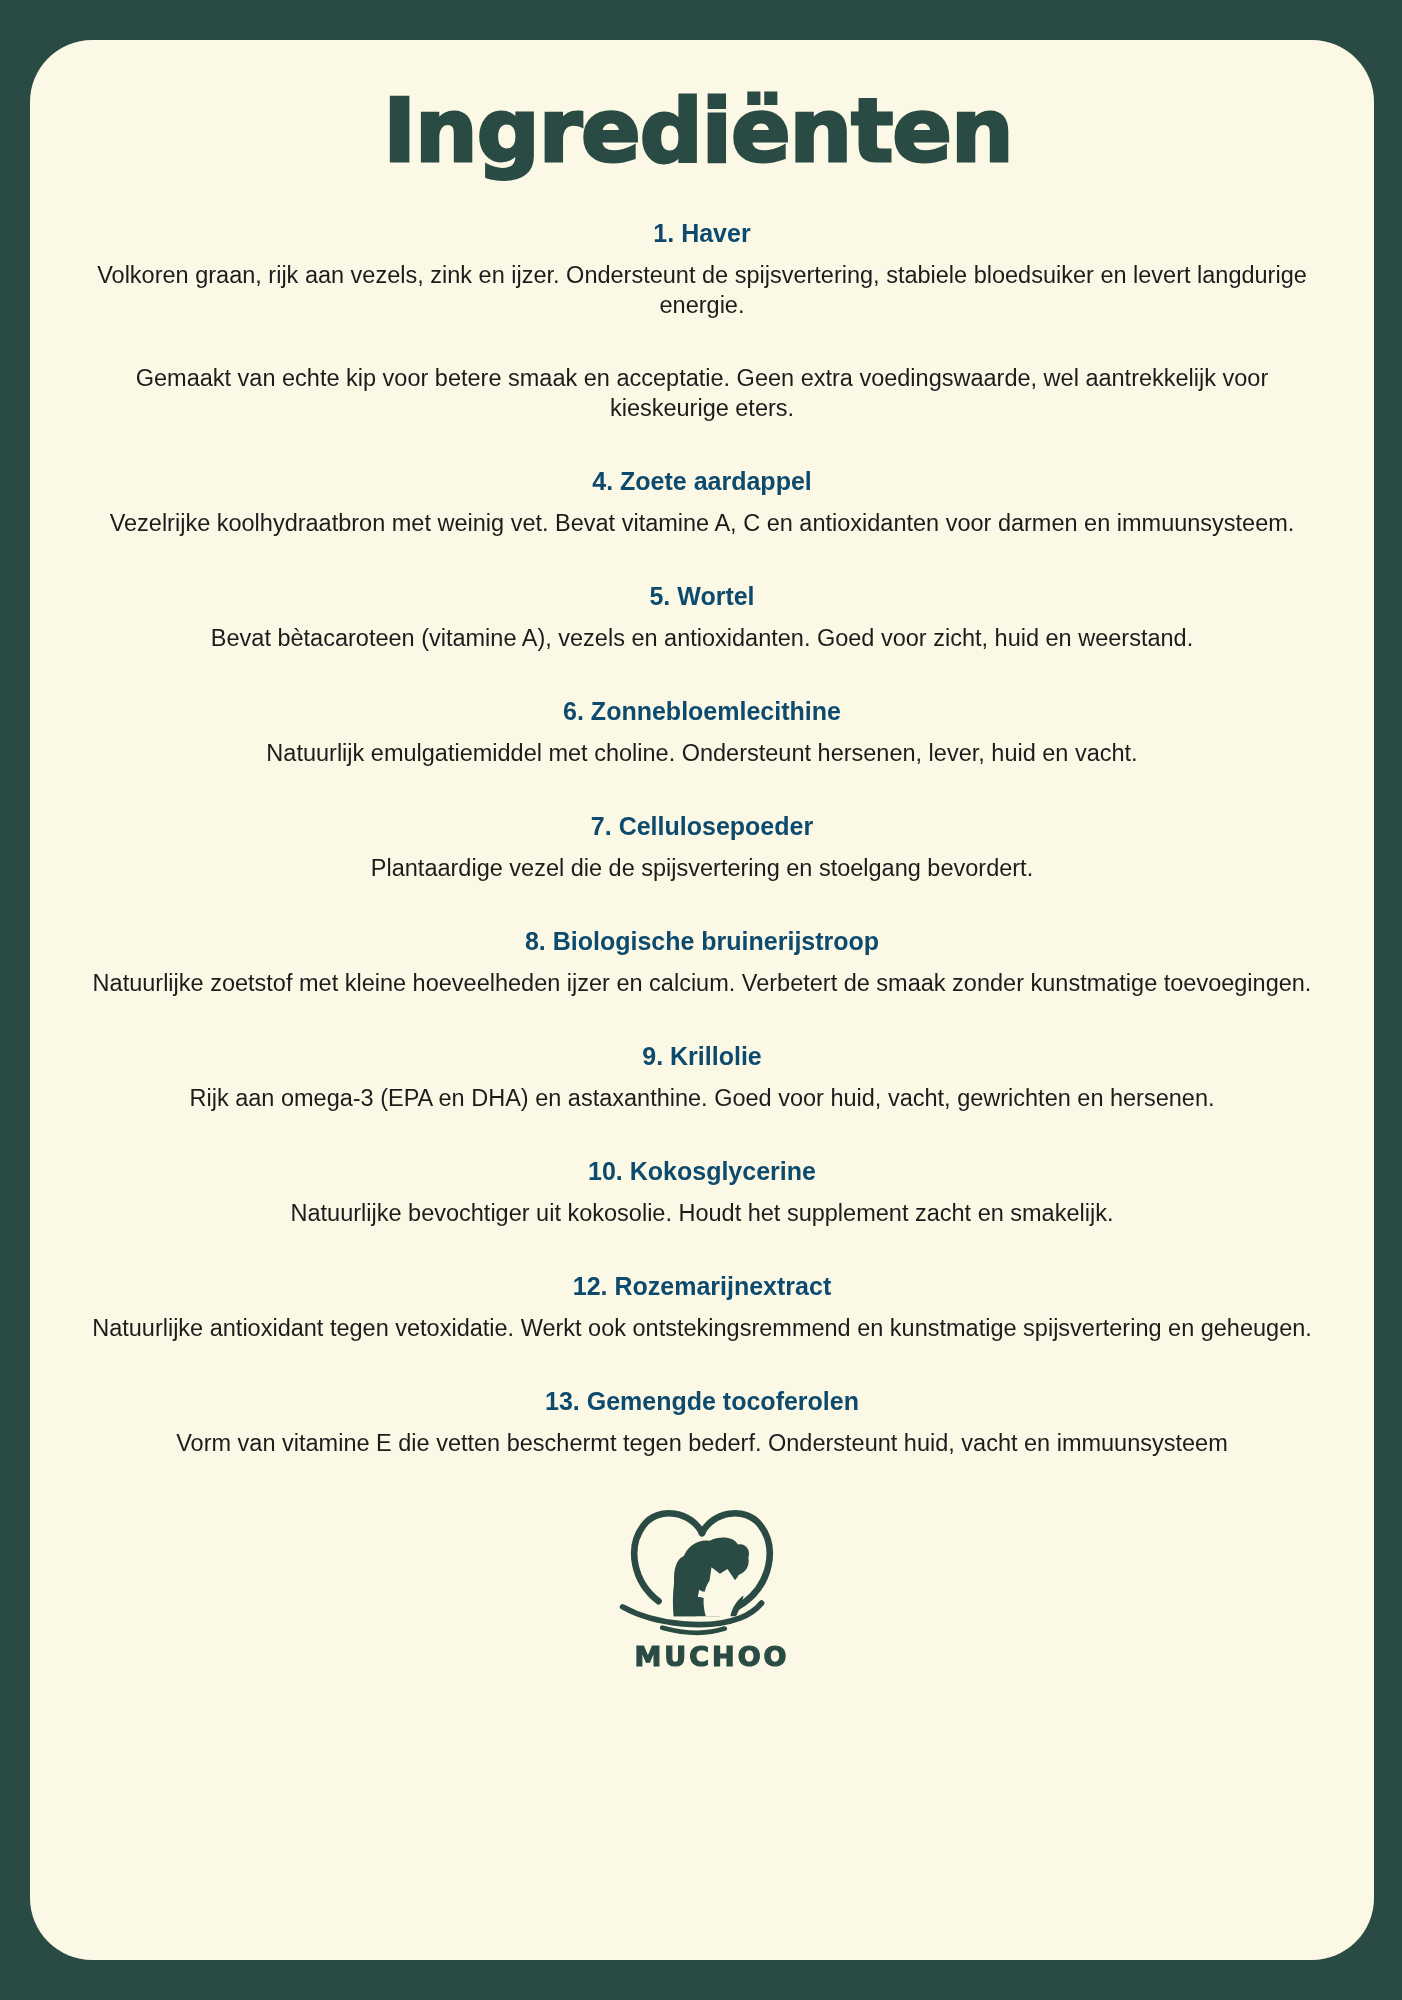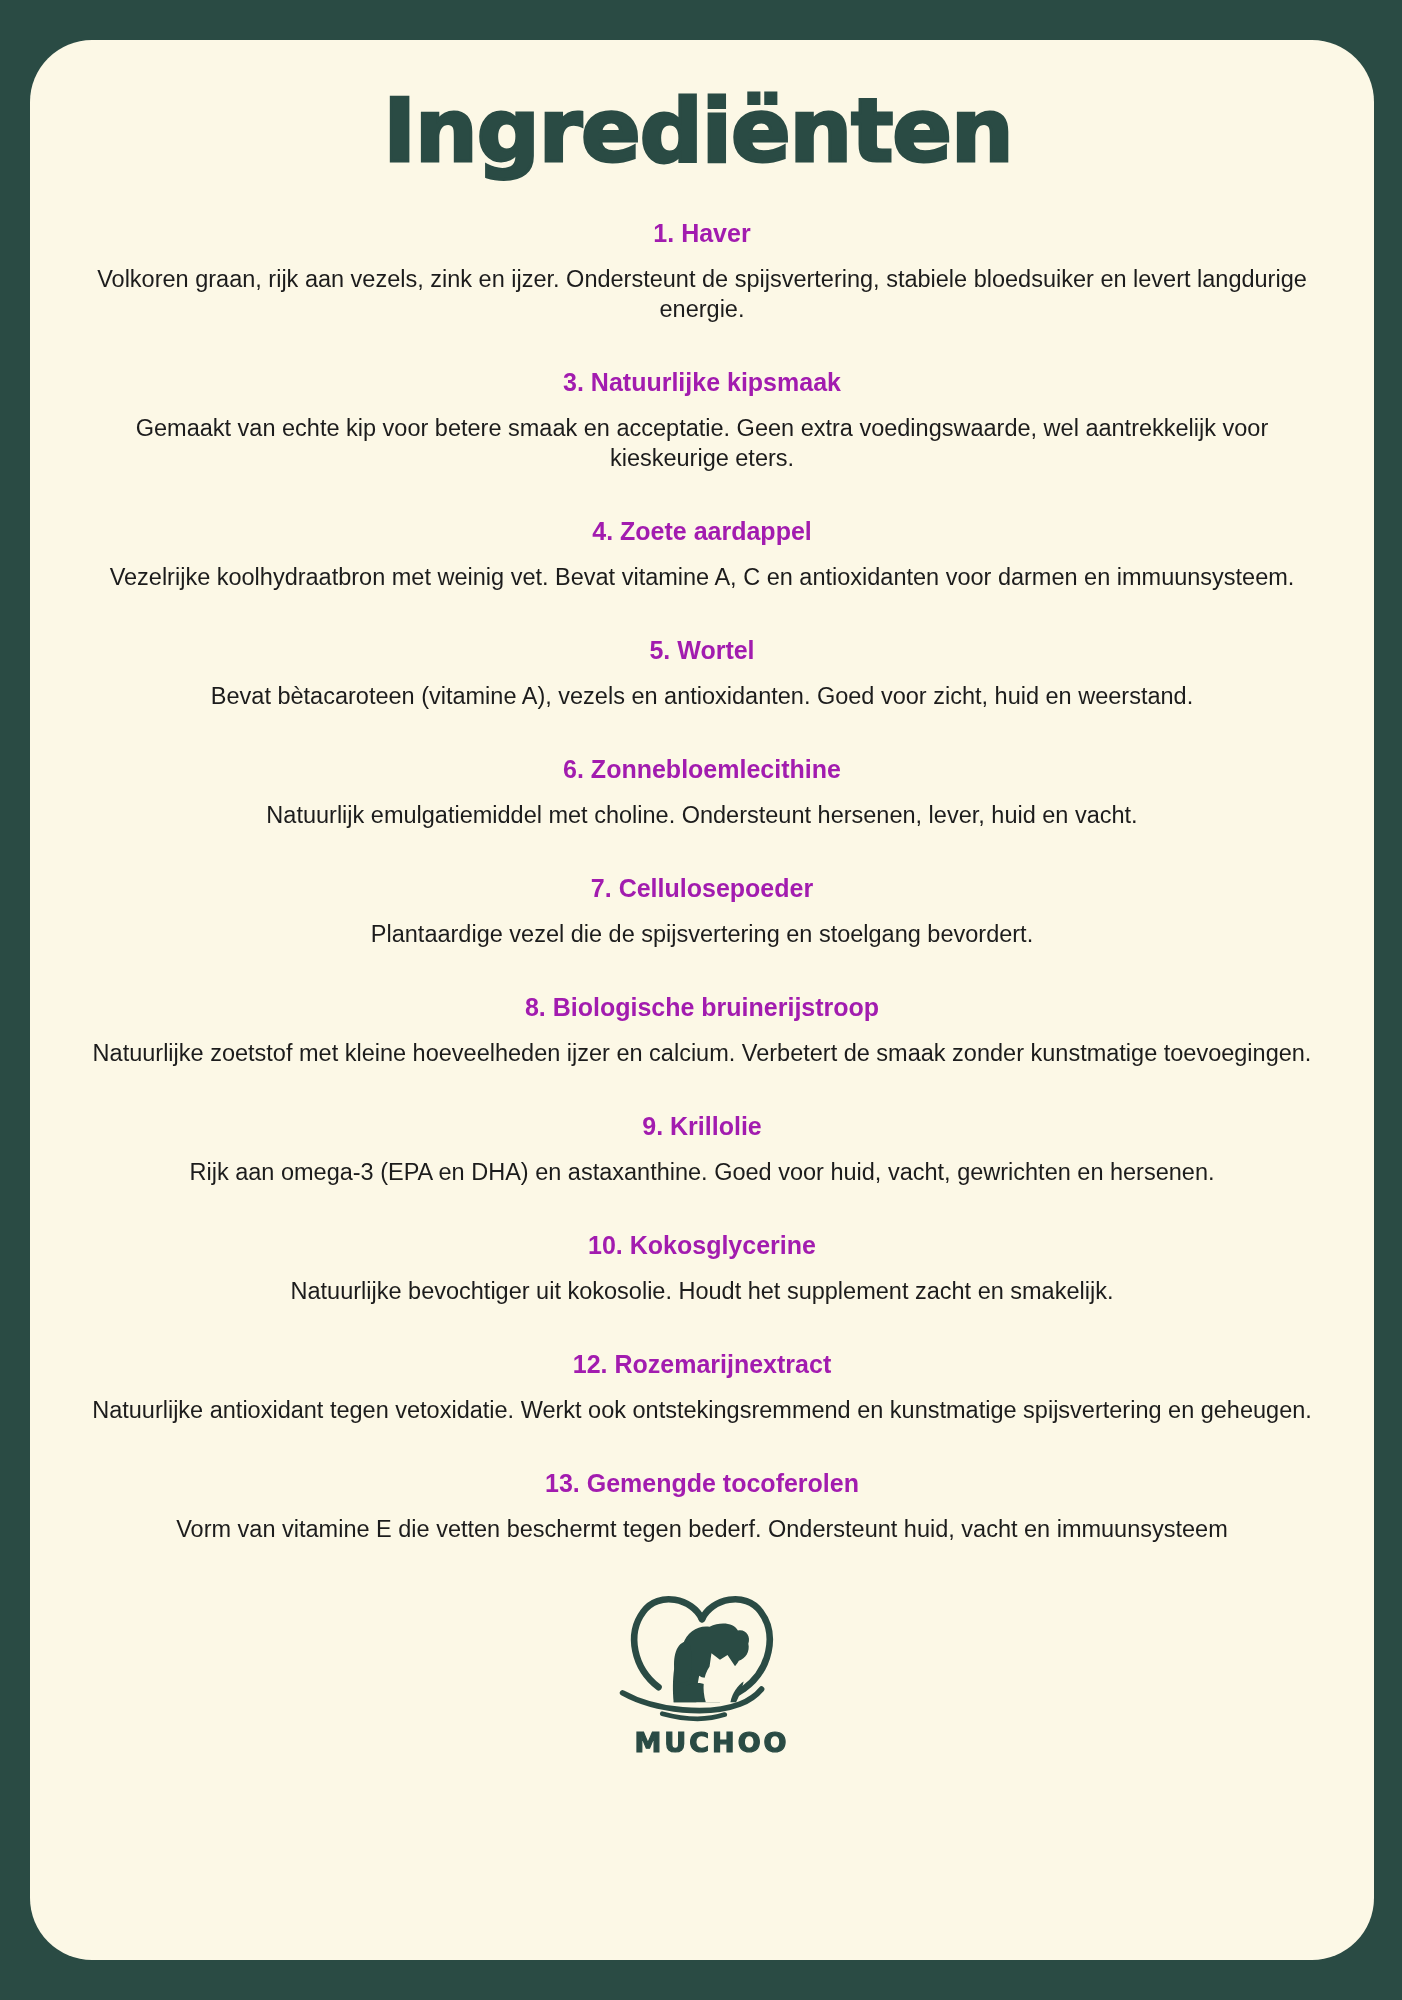--- a/index.html
+++ b/index.html
@@ -33,25 +33,25 @@
     -webkit-text-stroke:3px #2a4b44;
   }
   .content{
     width:1256px;
     margin:32px auto 0 auto;
     text-align:center;
     color:#1c1c1c;
   }
   .ingredient{margin:0 0 43px 0;}
   .ingredient h2{
-    margin:16px;
+    margin:4px;
     font-size:25px;
     line-height:30px;
     font-weight:bold;
-    color:#a21caf;
+    color:#0c4a6e;
   }
   .ingredient p{
     margin:12px;
     font-size:23.5px;
     line-height:30px;
     color:#1c1c1c;
   }
   .logo{
     margin-top:8px;
     text-align:center;
@@ -77,21 +77,20 @@
     <h1 class="title">Ingrediënten</h1>
 
     <div class="content">
       <div>
 
       <section class="ingredient">
           <h2>1. Haver</h2>
           <p>Volkoren graan, rijk aan vezels, zink en ijzer. Ondersteunt de spijsvertering, stabiele bloedsuiker en levert langdurige energie.</p>
         </section>
           <section class="ingredient">
-          <h2>3. Natuurlijke kipsmaak</h2>
           <p>Gemaakt van echte kip voor betere smaak en acceptatie. Geen extra voedingswaarde, wel aantrekkelijk voor kieskeurige eters.</p>
         </section>
           <section class="ingredient">
           <h2>4. Zoete aardappel</h2>
           <p>Vezelrijke koolhydraatbron met weinig vet. Bevat vitamine A, C en antioxidanten voor darmen en immuunsysteem.</p>
         </section>
           <section class="ingredient">
           <h2>5. Wortel</h2>
           <p>Bevat bètacaroteen (vitamine A), vezels en antioxidanten. Goed voor zicht, huid en weerstand.</p>
         </section>

